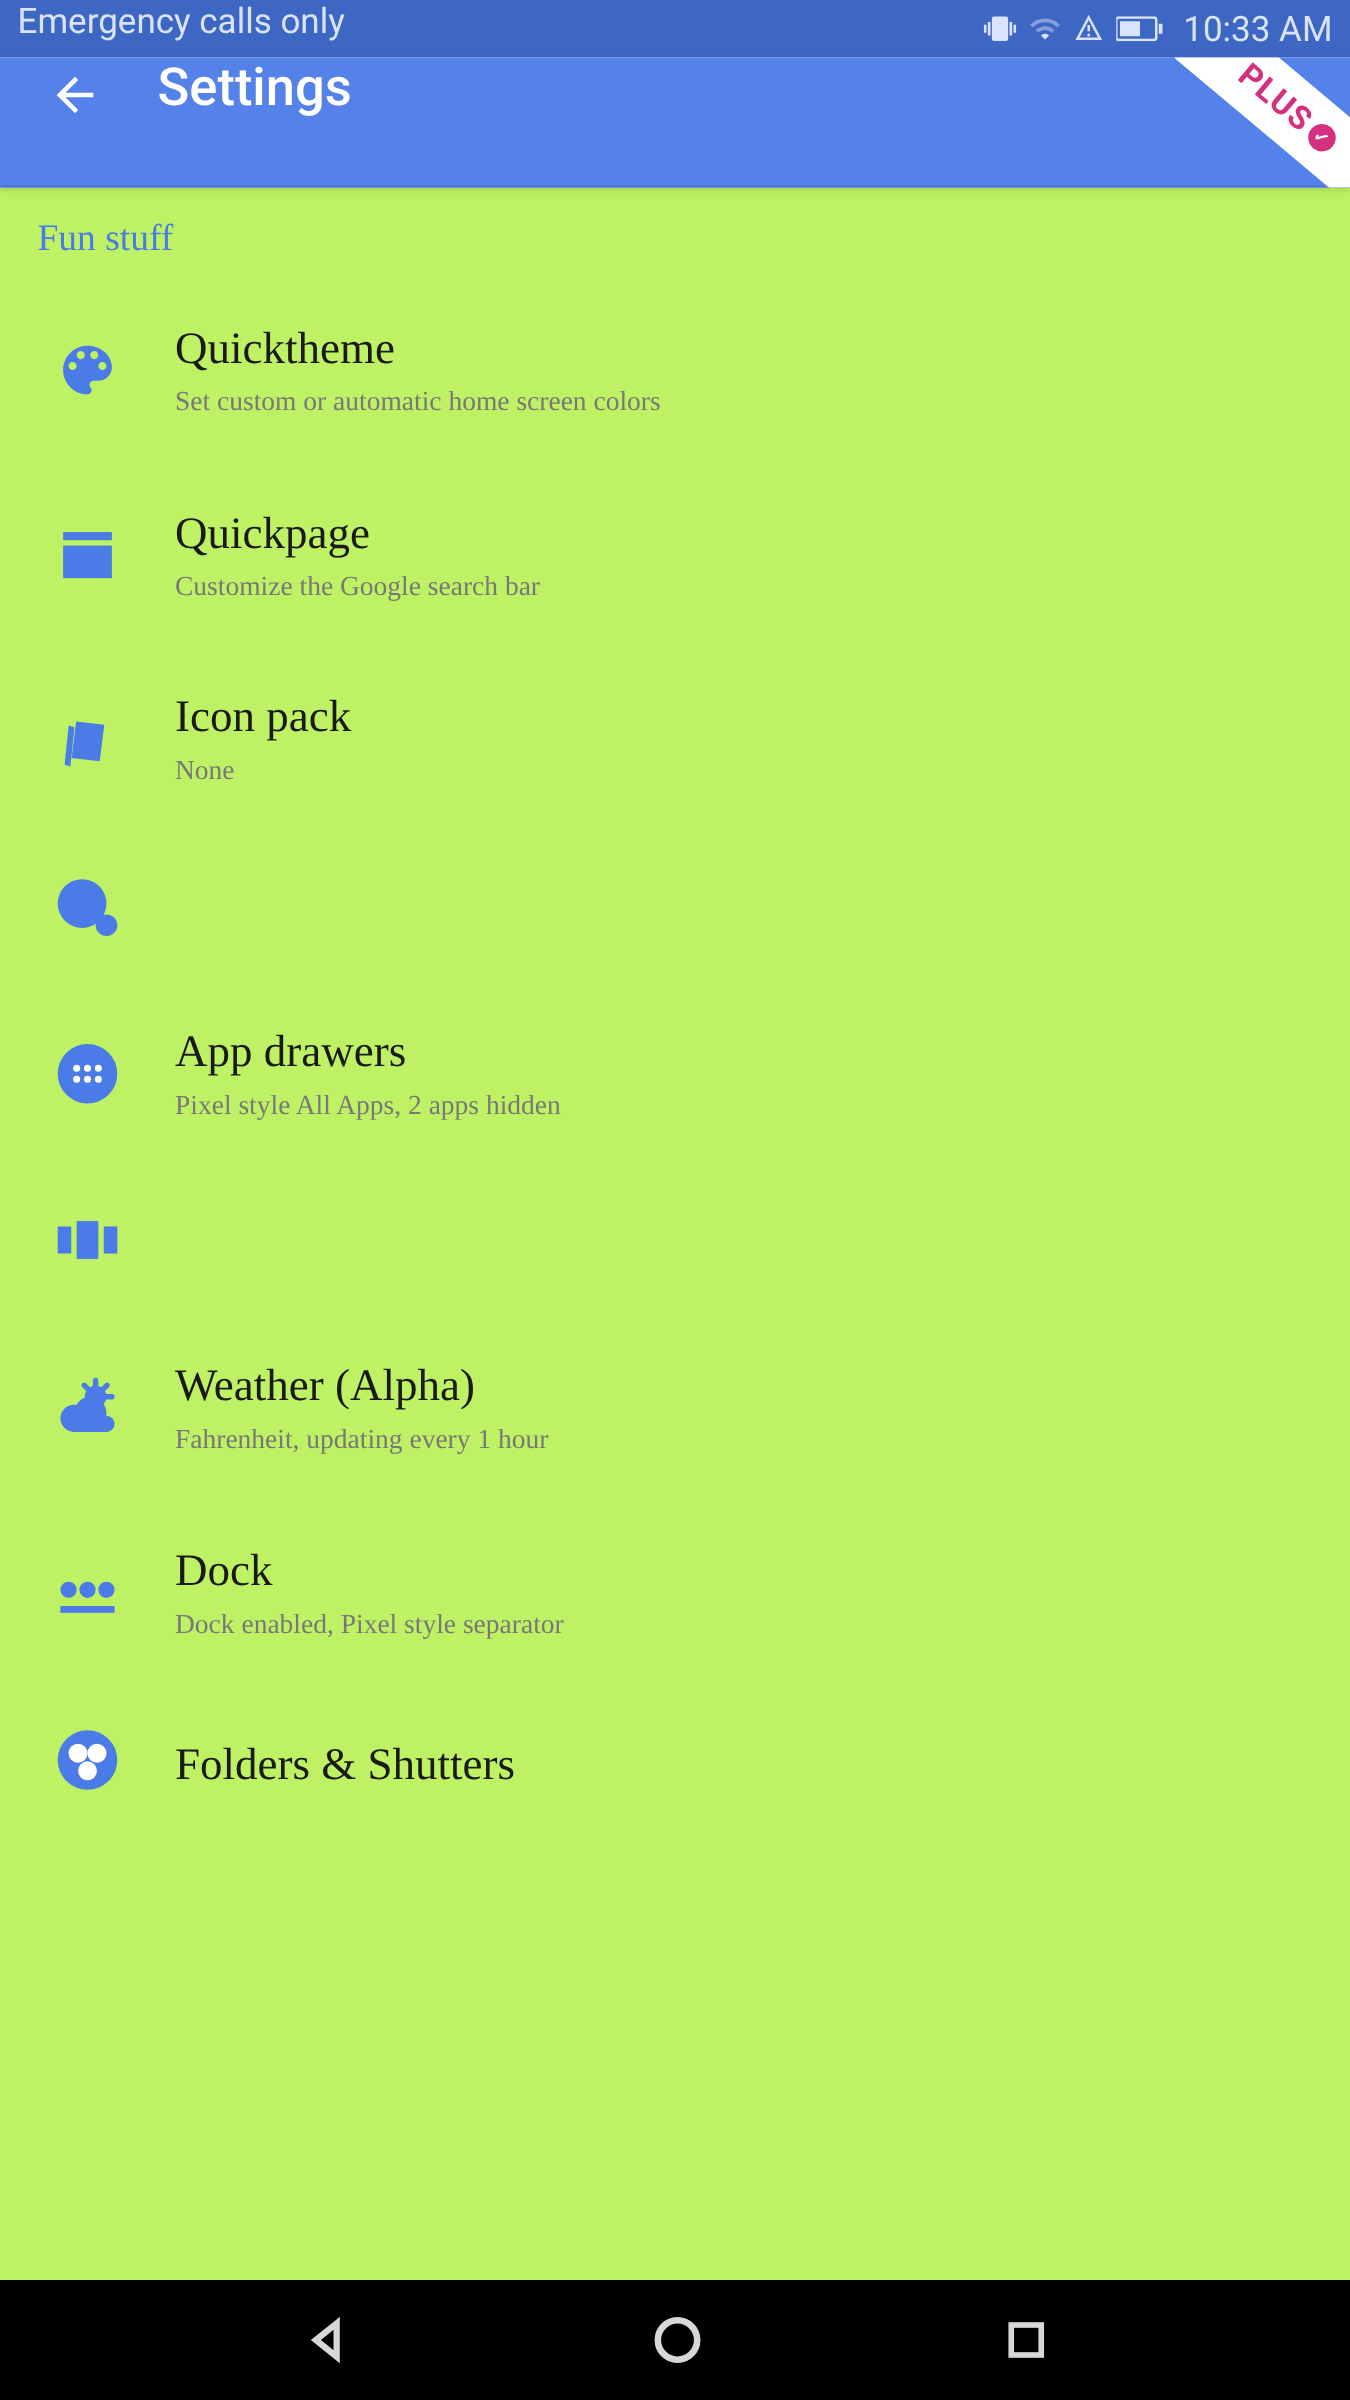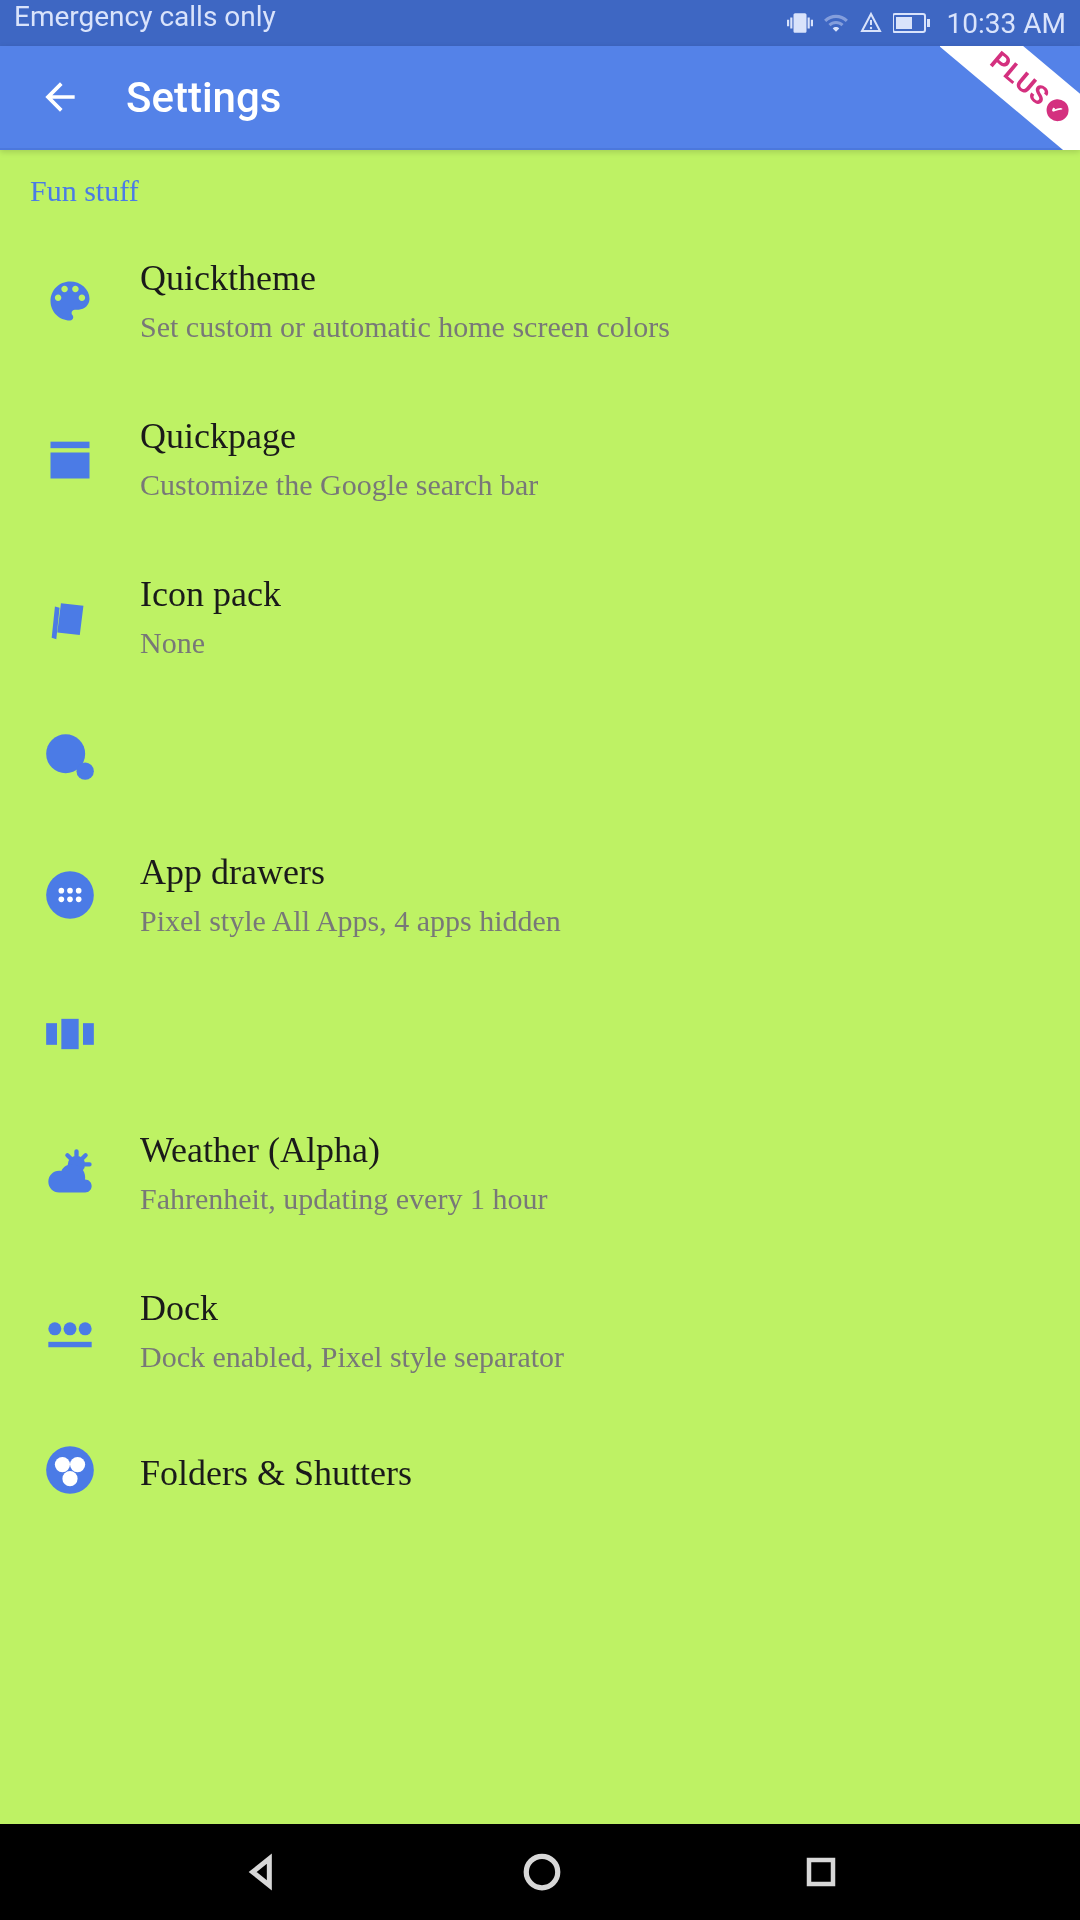--- a/index.html
+++ b/index.html
@@ -16,21 +16,21 @@
     }
     .status-left { font-size: 28px; }
     .status-right { display: flex; align-items: center; gap: 10px; }
     .status-right .time { font-size: 28px; margin-left: 6px; }
     .status-icon { display: inline-flex; align-items: center; }
     
     .app-bar {
       height: 104px;
       background: #5482e8;
       display: flex;
-      align-items: center;
+      align-items: flex-start;
       padding: 0 30px;
       position: relative;
       border-bottom: 2px solid #4c78dc;
       box-shadow: 0 2px 6px rgba(0,0,0,0.15);
     }
     .back-btn { color: #fff; display: flex; align-items: center; justify-content: center; width: 60px; height: 60px; }
     .app-title { color: #fff; font-size: 42px; font-weight: 500; margin-left: 36px; }
     
     .plus-ribbon {
       position: absolute;
@@ -77,21 +77,21 @@
     .setting-icon {
       width: 80px;
       display: flex;
       align-items: center;
       justify-content: center;
       flex-shrink: 0;
     }
     .setting-icon svg { fill: #4b7be6; }
     .setting-text { margin-left: 30px; flex: 1; }
     .setting-title { font-size: 36px; color: #1a1a1a; line-height: 1.25; }
-    .setting-sub { font-size: 30px; color: #787878; margin-top: 6px; line-height: 1.3; }
+    .setting-sub { font-size: 22px; color: #787878; margin-top: 6px; line-height: 1.3; }
     
     .nav-bar {
       height: 96px;
       background: #000;
       display: flex;
       align-items: center;
       justify-content: center;
       gap: 240px;
     }
     .nav-btn { color: #fff; display: flex; align-items: center; justify-content: center; }
@@ -204,21 +204,21 @@
           <circle cx="8" cy="10" r="1.3" fill="#fff"></circle>
           <circle cx="12" cy="10" r="1.3" fill="#fff"></circle>
           <circle cx="16" cy="10" r="1.3" fill="#fff"></circle>
           <circle cx="8" cy="14" r="1.3" fill="#fff"></circle>
           <circle cx="12" cy="14" r="1.3" fill="#fff"></circle>
           <circle cx="16" cy="14" r="1.3" fill="#fff"></circle>
         </svg>
     </div>
     <div class="setting-text">
       <div class="setting-title">App drawers</div>
-      <div class="setting-sub">Pixel style All Apps, 4 apps hidden</div>
+      <div class="setting-sub">Pixel style All Apps, 2 apps hidden</div>
     </div>
   </div>
 
   <div class="setting-item">
     <div class="setting-icon">
       <svg width="52" height="52" viewBox="0 0 24 24">
           <rect x="1" y="7" width="5" height="10"></rect>
           <rect x="8" y="5" width="8" height="14"></rect>
           <rect x="18" y="7" width="5" height="10"></rect>
         </svg>

